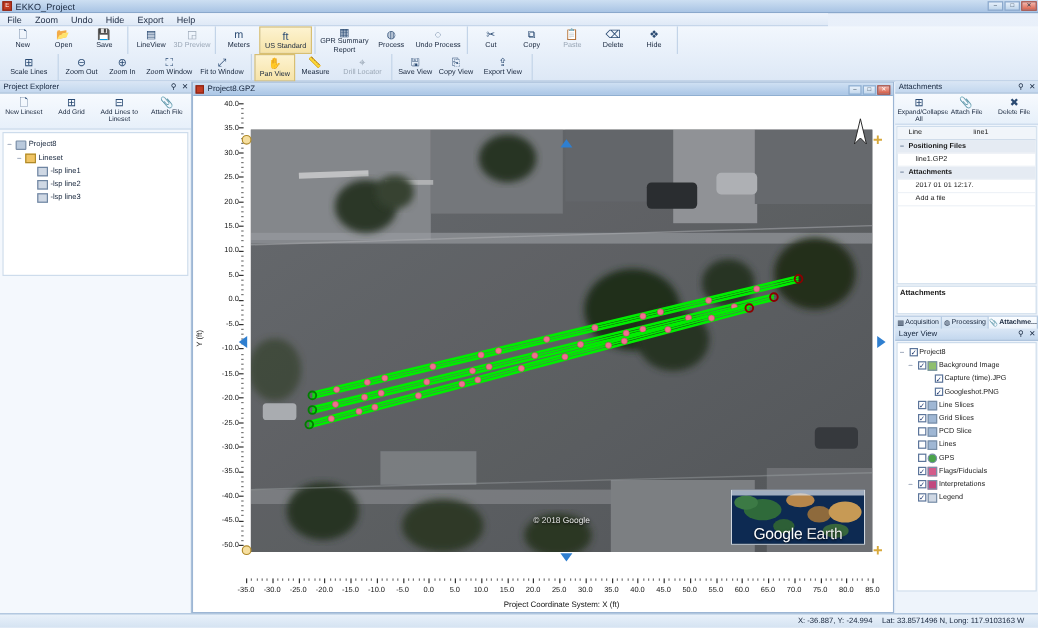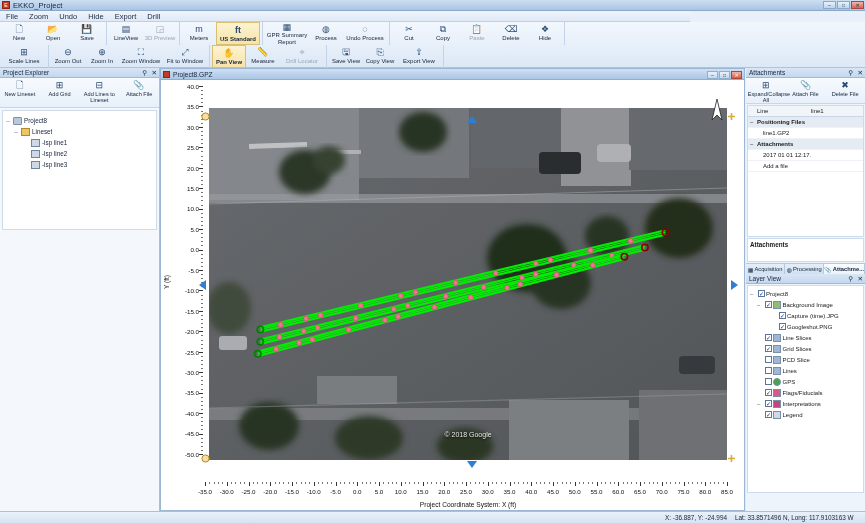--- a/index.html
+++ b/index.html
@@ -54,21 +54,21 @@
     width:34px; display:flex; flex-direction:column; align-items:center; justify-content:flex-start;
     padding-top:1px; cursor:default;
   }
   .rbtn.wide{ width:44px; }
   .rbtn .ico{
     width:13px;height:12px; margin-bottom:0px;
     display:flex;align-items:center;justify-content:center;
     font-size:9px; line-height:1; color:#2a4a72;
   }
   .rbtn .lbl{ font-size:6px; text-align:center; line-height:6.3px; color:#15243b; }
-  .rbtn.sel{ background:linear-gradient(#fdf3d0,#f6e3a8); border:1px solid #d8bf72;font-weight:bold; }
+  .rbtn.sel{ background:linear-gradient(#fdf3d0,#f6e3a8); border:1px solid #d8bf72; }
   .rbtn.dis .ico, .rbtn.dis .lbl{ color:#9aa7b6; }
 
   
   .pexp{
     position:absolute; left:0; top:68px; width:160px; height:443px;
     background:#f4f8fd; border-right:1px solid #a9c0da;
   }
   .panelhdr{
     height:10px; background:linear-gradient(#d9e6f5,#c3d7ee);
     border-bottom:1px solid #9fb9d6; font-size:6.5px; color:#14243c;
@@ -200,21 +200,21 @@
       <div class="winbtn close">✕</div>
     </div>
   </div>
 
   <div class="menubar">
     <span>File</span>
     <span>Zoom</span>
     <span>Undo</span>
     <span>Hide</span>
     <span>Export</span>
-    <span>Drill</span>
+    <span>Help</span>
   </div>
 
   <div class="ribbon">
     <div class="rbrow r1" id="ribbon-row1">
         <div class="rgroup">
           <div class="rbtn">
             <div class="ico">🗋</div>
             <div class="lbl">New</div>
           </div>
           <div class="rbtn">
@@ -629,20 +629,37 @@
               <circle cx="175.96870297029707" cy="212.09820689655174" r="2.6" fill="#f0708f" stroke="#b04a66" stroke-width="0.5"></circle>
               <circle cx="298.08079207920804" cy="179.76275862068962" r="2.6" fill="#f0708f" stroke="#b04a66" stroke-width="0.5"></circle>
               <circle cx="90.16020792079219" cy="234.82041379310343" r="2.6" fill="#f0708f" stroke="#b04a66" stroke-width="0.5"></circle>
               <circle cx="48.722772277227726" cy="245.79310344827587" r="3.2" fill="none" stroke="#008000" stroke-width="1.6"></circle>
               <circle cx="415.42574257425747" cy="148.6896551724138" r="3.2" fill="none" stroke="#8b0000" stroke-width="1.6"></circle>
             </g>
           </svg>
 
         <div class="copyr">© 2018 Google</div>
 
+        <div class="gelogo">
+          <svg class="globe" viewBox="0 0 112 46" preserveAspectRatio="none">
+            <rect width="112" height="46" fill="#0d2a52"></rect>
+            <ellipse cx="26" cy="16" rx="16" ry="9" fill="#2f6a3a"></ellipse>
+            <ellipse cx="12" cy="10" rx="10" ry="6" fill="#3c7a45"></ellipse>
+            <ellipse cx="58" cy="8" rx="12" ry="6" fill="#b7864a"></ellipse>
+            <ellipse cx="74" cy="20" rx="10" ry="7" fill="#8e6a3c"></ellipse>
+            <ellipse cx="96" cy="18" rx="14" ry="9" fill="#c79a55"></ellipse>
+            <ellipse cx="44" cy="30" rx="9" ry="6" fill="#2d5f36"></ellipse>
+            <ellipse cx="88" cy="34" rx="11" ry="6" fill="#37663c"></ellipse>
+            <rect y="0" width="112" height="4" fill="#dfe6ee" opacity="0.7"></rect>
+          </svg>
+          <div class="getext">
+            <span>Google</span>
+            <i>Earth</i>
+          </div>
+        </div>
       </div>
 
       <div class="harrow ha-up" style="left:306px;top:36px;"></div>
       <div class="harrow ha-down" style="left:306px;top:381px;"></div>
       <div class="harrow ha-left" style="left:38px;top:200px;"></div>
       <div class="harrow ha-right" style="left:570px;top:200px;"></div>
       <svg class="corner" style="left:40px;top:32px;" viewBox="0 0 9 9">
           <circle cx="4.5" cy="4.5" r="3.6" fill="#f6dfa0" stroke="#b08a2a"></circle>
         </svg>
       <svg class="corner" style="left:40px;top:374px;" viewBox="0 0 9 9">

